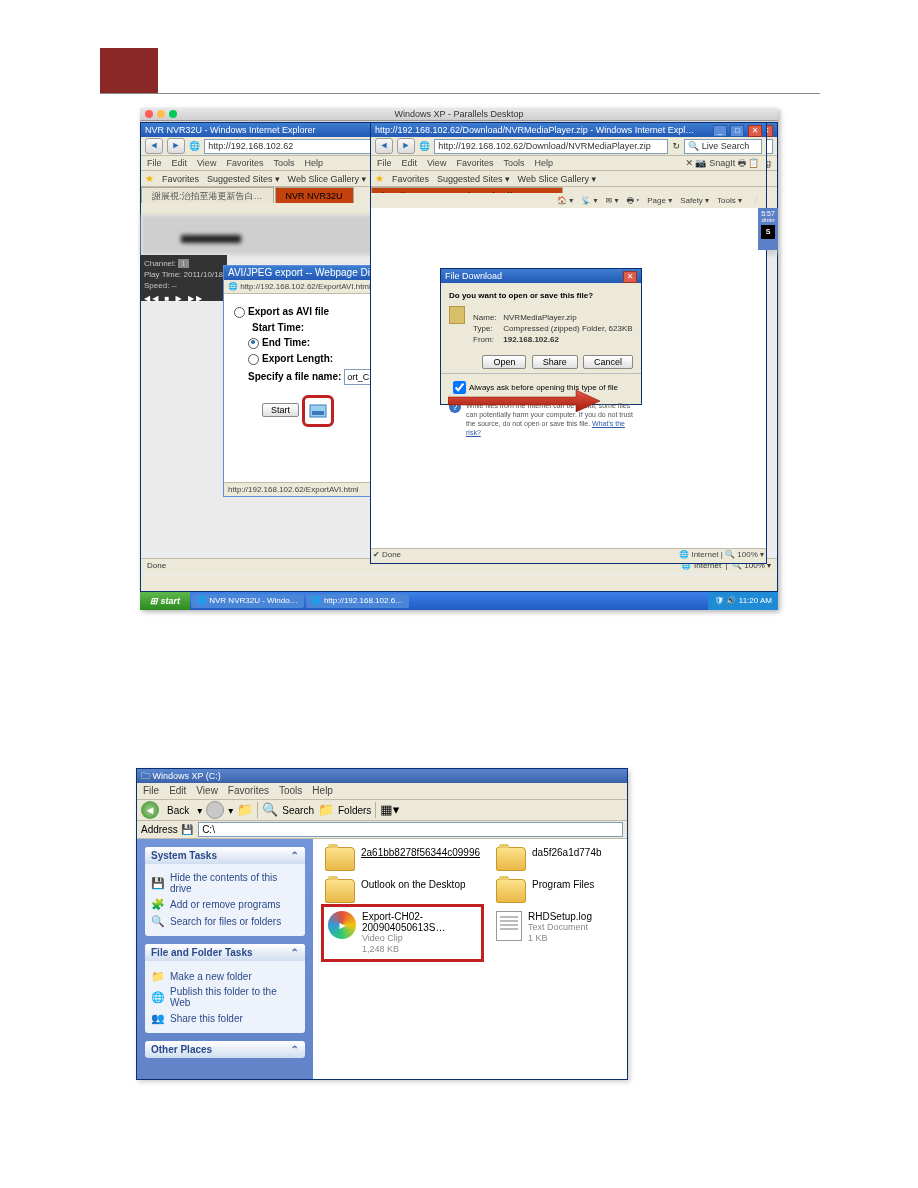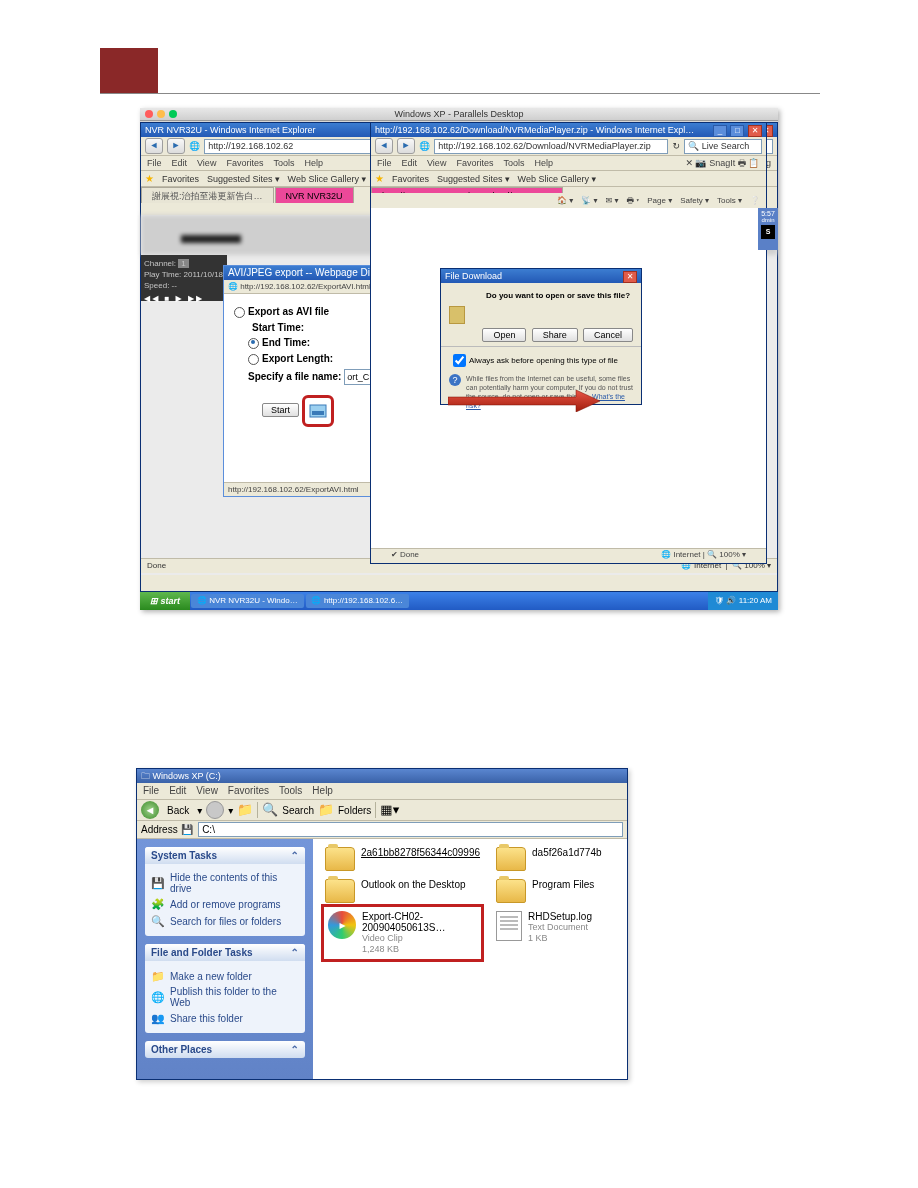--- a/index.html
+++ b/index.html
@@ -25,21 +25,21 @@
 .nav-row { height: 18px; background: #ece9d8; border-bottom: 1px solid #c0bba8; display: flex; align-items: center; padding: 0 4px; gap: 4px; font-size: 9px; color: #333; }
 .nav-btn { width: 16px; height: 14px; border: 1px solid #9e9e9e; border-radius: 3px; background: linear-gradient(#f8f8f8,#dcdcdc); text-align: center; line-height: 13px; font-size: 9px; color: #2b6cb0; }
 .addr-input { flex: 1; height: 13px; border: 1px solid #7f9db9; background: #fff; font-size: 9px; padding: 0 3px; line-height: 13px; color: #333; }
 
 .menu-row { height: 14px; background: #ece9d8; border-bottom: 1px solid #c0bba8; display: flex; gap: 10px; padding: 0 6px; font-size: 9px; color: #444; line-height: 14px; }
 
 .fav-row { height: 15px; background: #ece9d8; border-bottom: 1px solid #c0bba8; display: flex; align-items: center; gap: 8px; padding: 0 4px; font-size: 9px; color: #333; }
 .star { color: #f7b500; font-size: 10px; }
 
 .tab-row { height: 16px; background: #ece9d8; display: flex; }
-.tab { padding: 0 10px; font-size: 9px; line-height: 16px; border: 1px solid #aca899; border-bottom: none; background: #ec4899; margin-right: 1px; }
+.tab { padding: 0 10px; font-size: 9px; line-height: 16px; border: 1px solid #aca899; border-bottom: none; background: #c2410c; margin-right: 1px; }
 .tab.inactive { background: #e8e5d5; color: #555; }
 
 .content-area { position: absolute; left: 0; right: 0; bottom: 16px; top: 92px; background: #ebebeb; }
 
 .blurred-header { position: absolute; top: 0; left: 0; right: 0; height: 40px; background: #cfcfcf; filter: blur(2px); }
 .blurred-header .blk { position: absolute; width: 60px; height: 8px; background: #222; top: 20px; left: 40px; }
 
 .info-band { position: absolute; top: 40px; left: 0; width: 80px; height: 40px; background: #333; color: #c5c5c5; font-size: 8px; padding: 3px; line-height: 11px; }
 .info-band .ctrl-row { color: #fff; letter-spacing: 2px; margin-top: 2px; }
 
@@ -61,31 +61,31 @@
 .ie2 { position: absolute; top: 14px; left: 230px; width: 395px; height: 440px; }
 .ie2 .content { position: absolute; top: 85px; left: 0; right: 0; bottom: 14px; background: #fff; }
 .tool-row-r { position: absolute; top: 70px; left: 0; right: 0; height: 15px; background: #ece9d8; border-bottom: 1px solid #c0bba8; display: flex; justify-content: flex-end; gap: 8px; padding: 0 6px; font-size: 8px; line-height: 15px; color: #444; }
 
 .time-widget { position: absolute; top: 100px; right: 0; width: 20px; height: 40px; background: #5a80c7; color: #fff; font-size: 7px; text-align: center; padding-top: 2px; }
 .time-widget .s { background: #000; color: #fff; width: 14px; height: 14px; margin: 2px auto; font-weight: bold; line-height: 14px; }
 
 
 .dl-dialog { position: absolute; top: 160px; left: 300px; width: 200px; height: 135px; background: #ece9d8; border: 1px solid #0a2f73; z-index: 5; }
 .dl-body { padding: 8px; font-size: 8px; color: #000; }
-.dl-body b { font-weight: bold; margin-left: 37px; }
+.dl-body b { font-weight: bold; }
 .dl-grid { margin: 6px 0 6px 22px; font-size: 8px; line-height: 11px; color: #333; }
 .dl-grid .lbl { display: inline-block; width: 28px; }
 .dl-btns { text-align: right; margin: 4px 0; }
 .dl-btns .btn-mock { margin-left: 3px; padding: 1px 10px; }
 .dl-divider { border-top: 1px solid #bbb; margin: 4px -8px; }
 .dl-check { font-size: 8px; }
 .dl-check input { margin-right: 3px; vertical-align: middle; }
 .dl-warn { display: flex; gap: 5px; font-size: 7px; color: #555; line-height: 9px; margin-top: 4px; }
 .dl-warn .q { width: 12px; height: 12px; border-radius: 50%; background: #3b73c4; color: #fff; text-align: center; line-height: 12px; font-size: 9px; flex-shrink: 0; }
-.dl-status { position: absolute; bottom: 0; left: 0; right: 0; height: 12px; background: #ece9d8; border-top: 1px solid #c0bba8; font-size: 8px; line-height: 12px; padding: 0 20px; display: flex; justify-content: space-between; color: #444; }
+.dl-status { position: absolute; bottom: 0; left: 0; right: 0; height: 12px; background: #ece9d8; border-top: 1px solid #c0bba8; font-size: 8px; line-height: 12px; padding: 0 2px; display: flex; justify-content: space-between; color: #444; }
 .file-icon { display: inline-block; width: 14px; height: 16px; background: #d8c06a; border: 1px solid #b89840; vertical-align: top; margin-right: 4px; }
 
 
 .arrow { position: absolute; top: 282px; left: 308px; width: 152px; height: 22px; z-index: 6; }
 
 
 .video-bg { position: absolute; top: 310px; left: 232px; right: 14px; bottom: 34px; background: linear-gradient(#6b8296 40%, #3e4a52 40%, #232323 70%); }
 .video-bg .table-edge { position: absolute; bottom: 0; left: 0; right: 0; height: 40px; background: #1a1a1a; border-top: 6px solid #0c0c0c; }
 .video-bg .obj { position: absolute; right: 60px; bottom: 40px; width: 30px; height: 22px; background: radial-gradient(#c56b3a,#7c2f0c); border-radius: 40% 40% 20% 20%; }
 
@@ -300,20 +300,25 @@
 
     <div class="dl-dialog">
       <div class="ie-titlebar">
         <span>File Download</span>
         <span class="ctrls"><span class="ie-ctrl-close">✕</span></span>
       </div>
       <div class="dl-body">
         <b>Do you want to open or save this file?</b>
         <div style="display:flex;margin-top:6px">
           <span class="file-icon"></span>
+          <div class="dl-grid" style="margin-left:4px">
+            <div><span class="lbl">Name:</span> <span>NVRMediaPlayer.zip</span></div>
+            <div><span class="lbl">Type:</span> <span>Compressed (zipped) Folder, 623KB</span></div>
+            <div><span class="lbl">From:</span> <b>192.168.102.62</b></div>
+          </div>
         </div>
         <div class="dl-btns">
           <span class="btn-mock">Open</span>
           <span class="btn-mock">Share</span>
           <span class="btn-mock">Cancel</span>
         </div>
         <div class="dl-divider"></div>
         <div class="dl-check"><input type="checkbox" checked="" style=""><span>Always ask before opening this type of file</span></div>
         <div class="dl-warn">
           <span class="q">?</span>

